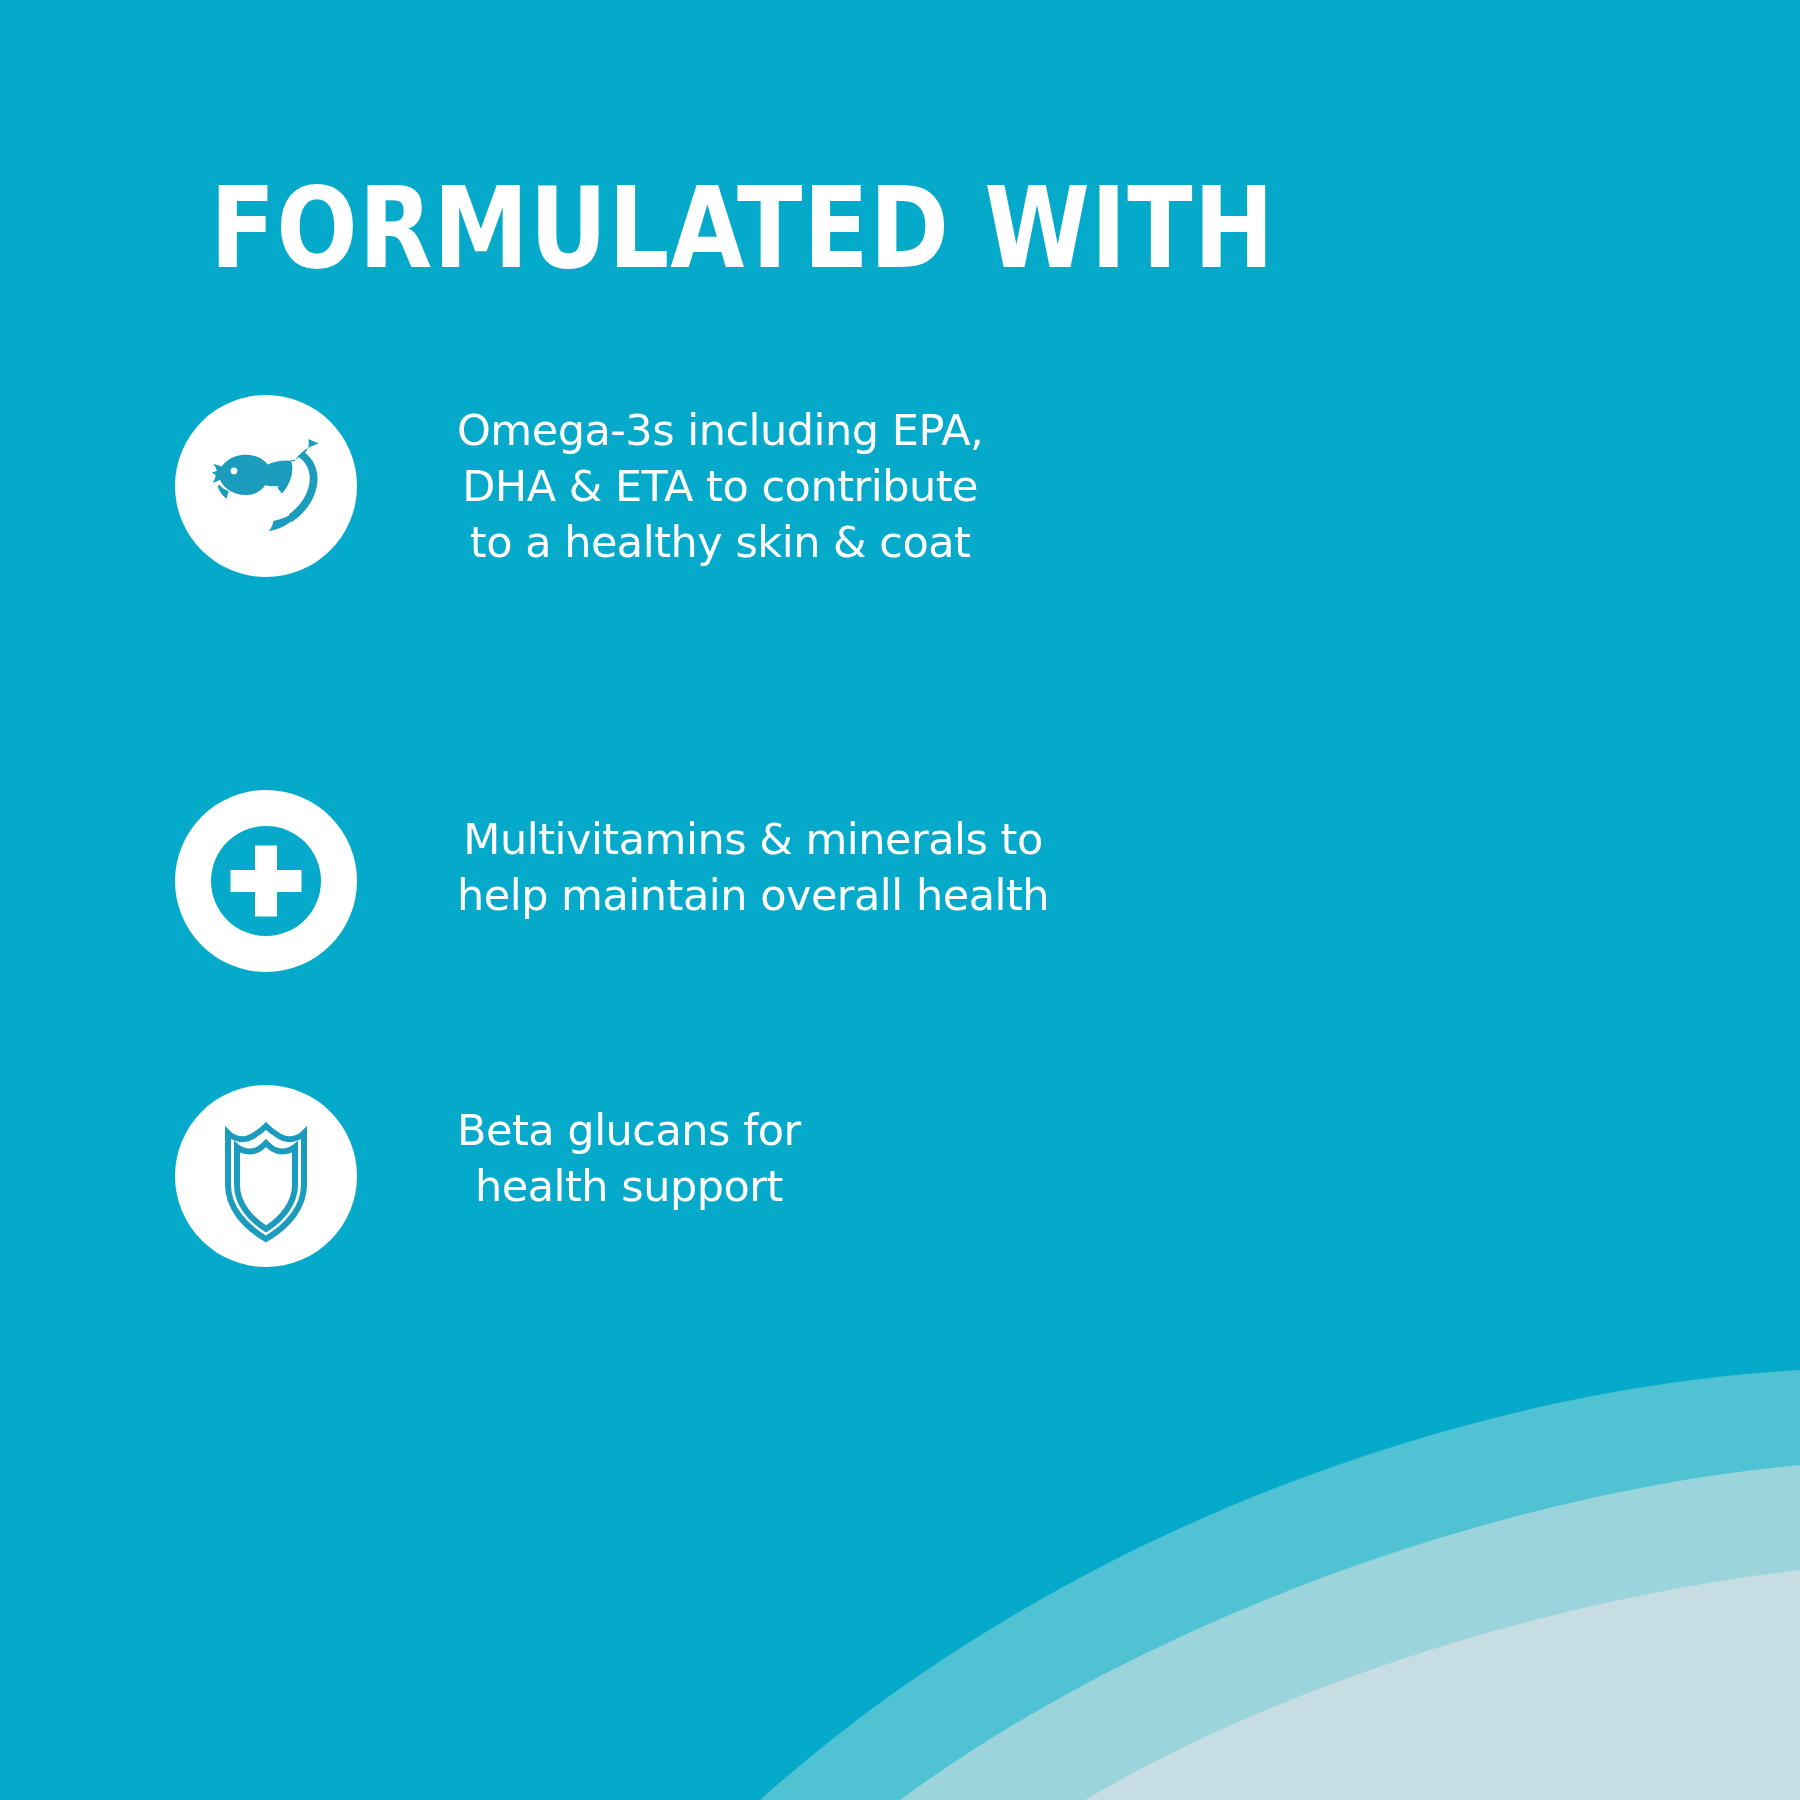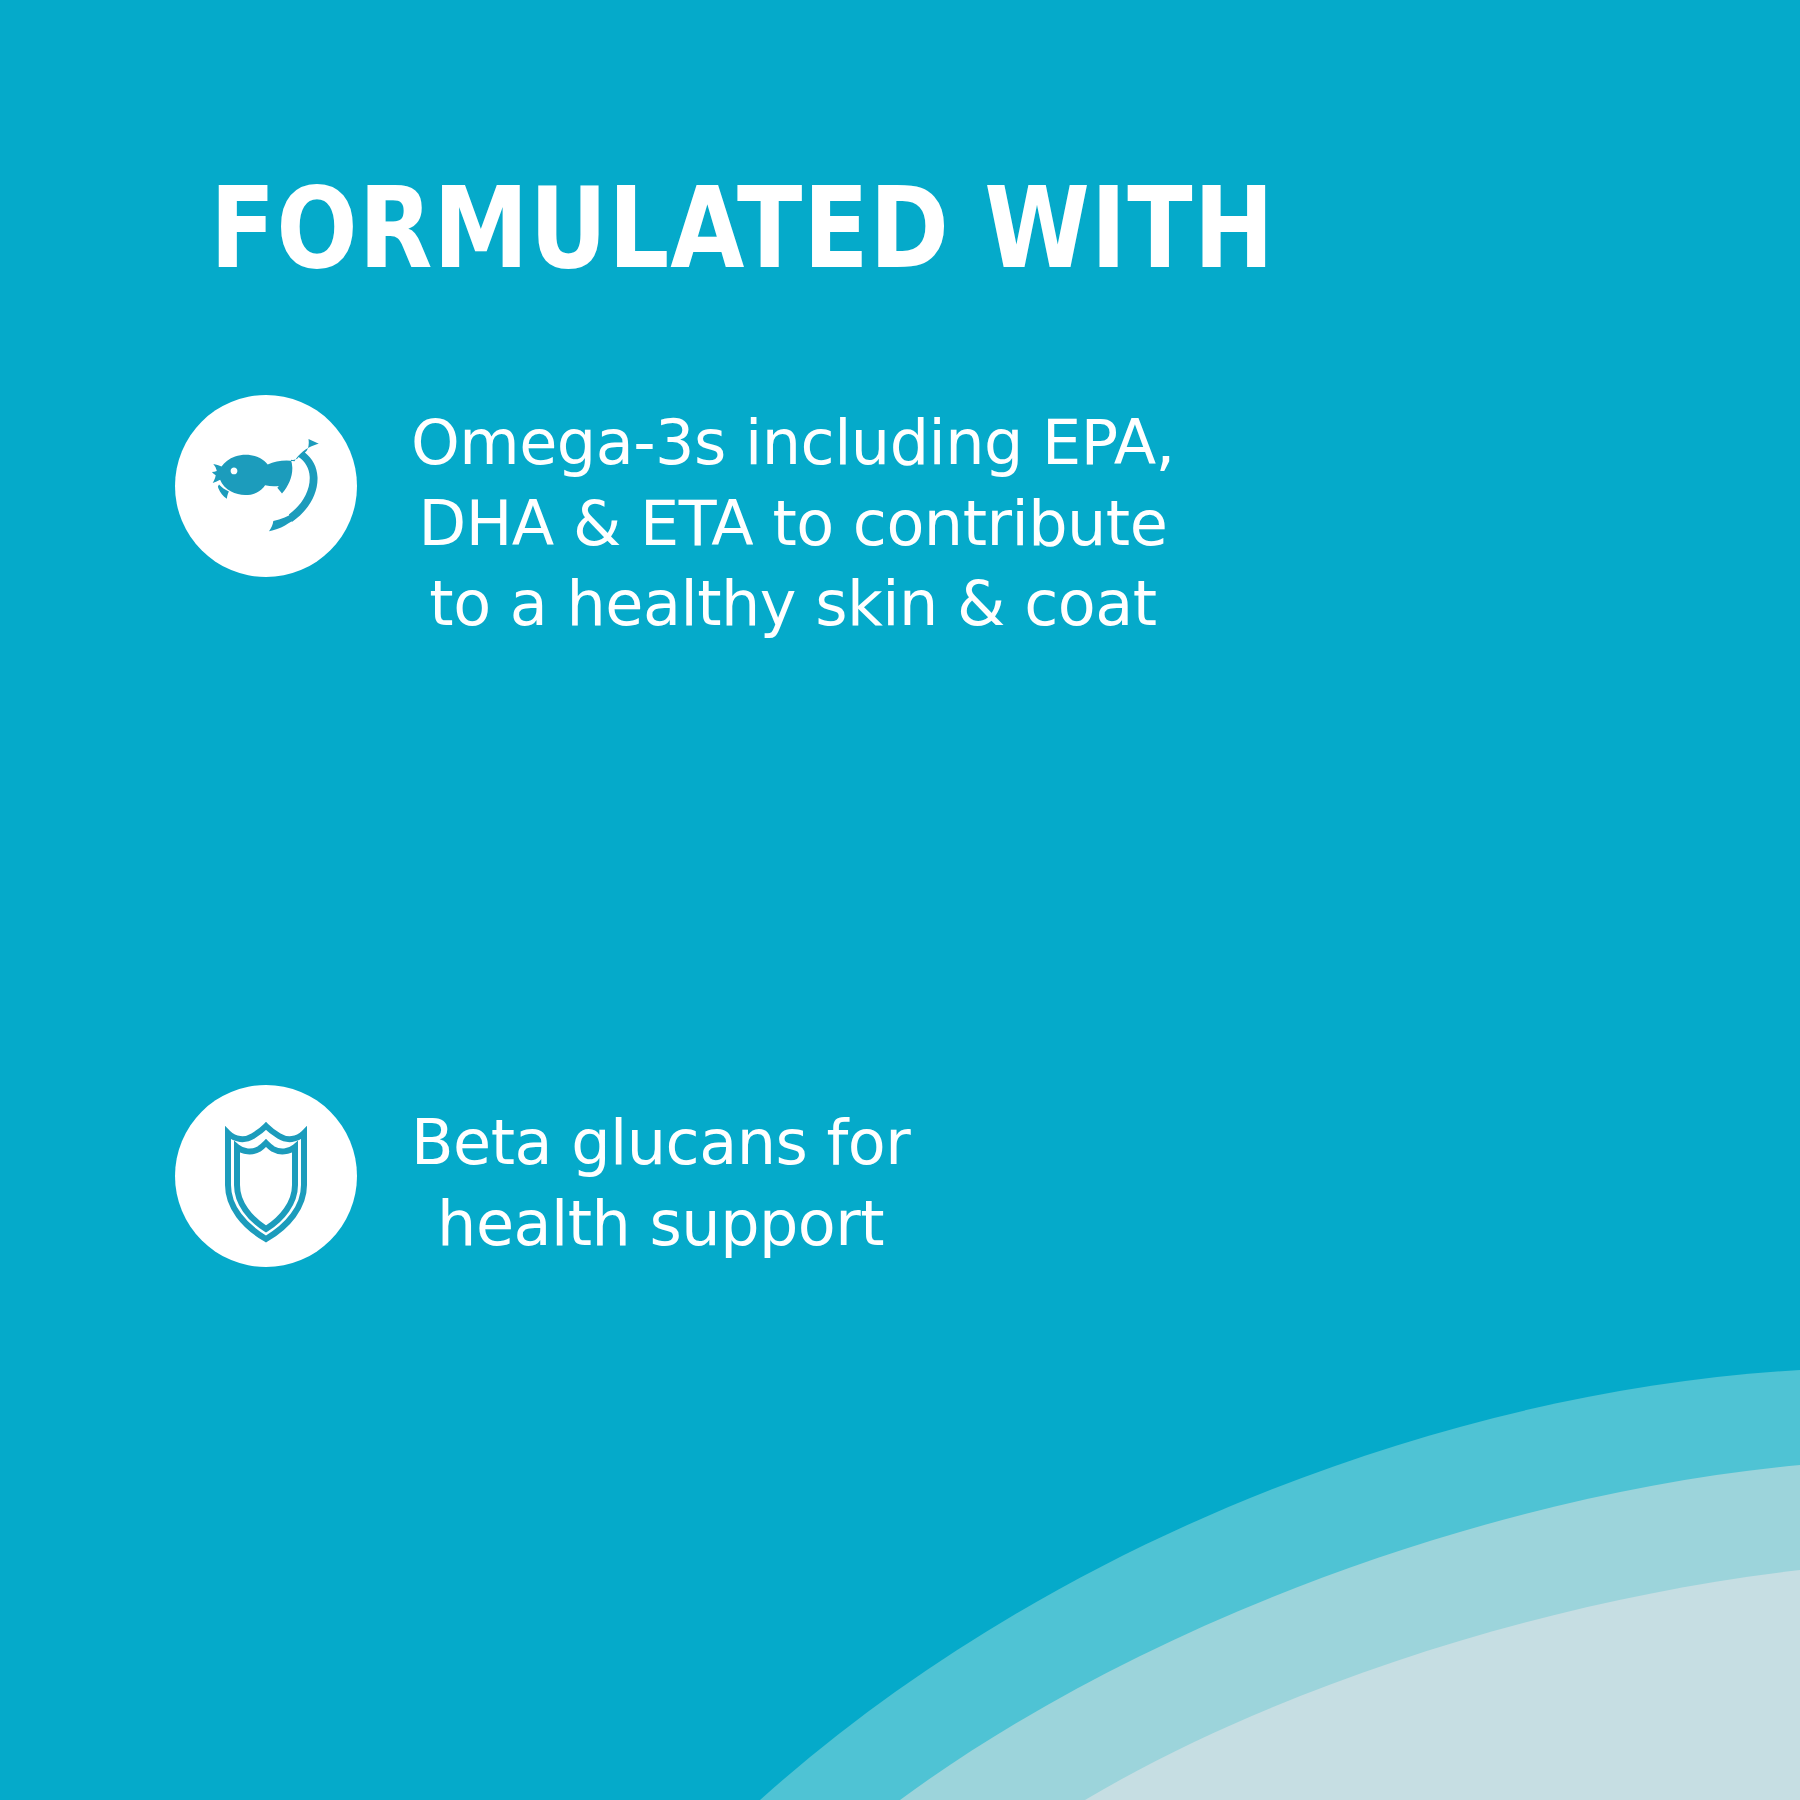--- a/index.html
+++ b/index.html
@@ -65,24 +65,24 @@
     height: 182px;
     flex: 0 0 182px;
   }
   .icon-disc {
     position: absolute;
     inset: 0;
     display: block;
   }
 
   .feature-text {
-    margin-left: 54px;
+    margin-left: 100px;
     color: #FFFFFF;
     font-family: "DejaVu Sans", "Liberation Sans", sans-serif;
-    font-size: 62px;
+    font-size: 43px;
     font-weight: 400;
     line-height: 1.30;
     letter-spacing: -0.5px;
     white-space: pre-line;
   }
 
   #row-0 .feature-text { margin-top: 8px; }
   #row-1 .feature-text { margin-top: 22px; }
   #row-2 .feature-text { margin-top: 18px; }
 </style>
@@ -108,20 +108,31 @@
           <path d="M120.0,117.0 c-6.5,4.3 -13.9,7.4 -21.7,8.9 c-0.4,3.5 -1.9,7.1 -4.3,10.3 c5.5,-1.1 10.9,-3.1 16.0,-5.8 c4.2,-2.2 8.1,-4.8 11.6,-7.8 z"></path>
           <path d="M44.0,89.5 c2.6,2.9 6.0,5.3 9.9,6.9 c-1.2,2.4 -1.9,4.9 -2.0,7.4 c-3.9,-2.6 -6.8,-6.1 -8.3,-10.0 c-0.3,-0.8 -0.5,-1.6 -0.7,-2.4 z"></path>
         </g>
       </svg>
     </div>
     <div class="feature-text">Omega-3s including EPA,
 DHA &amp; ETA to contribute
 to a healthy skin &amp; coat</div>
   </div>
 
+  <div class="feature-row" id="row-1">
+    <div class="feature-icon">
+      <svg class="icon-disc" viewBox="0 0 182 182">
+        <circle cx="91" cy="91" r="91" fill="#FFFFFF"></circle>
+        <circle cx="91" cy="91" r="55" fill="#05AACA"></circle>
+        <path d="M80.0,55.5 h22 v24.5 h24.5 v22 h-24.5 v24.5 h-22 v-24.5 h-24.5 v-22 h24.5 z" fill="#FFFFFF"></path>
+      </svg>
+    </div>
+    <div class="feature-text">Multivitamins &amp; minerals to
+help maintain overall health</div>
+  </div>
 
   <div class="feature-row" id="row-2">
     <div class="feature-icon">
       <svg class="icon-disc" viewBox="0 0 182 182">
         <circle cx="91" cy="91" r="91" fill="#FFFFFF"></circle>
         <g fill="none" stroke="#1C9CBC" stroke-width="6">
           <path d="M53,48 c7,7 17,8 25,3 c5,-3 9,-6 13,-10 c4,4 8,7 13,10 c8,5 18,4 25,-3
                    l0,52 c0,22 -16,41 -38,54 c-22,-13 -38,-32 -38,-54 z"></path>
           <path d="M62,62 c6,5 15,6 22,2 c3,-2 5,-4 7,-6 c2,2 4,4 7,6 c7,4 16,3 22,-2
                    l0,38 c0,18 -13,34 -29,44 c-16,-10 -29,-26 -29,-44 z"></path>

